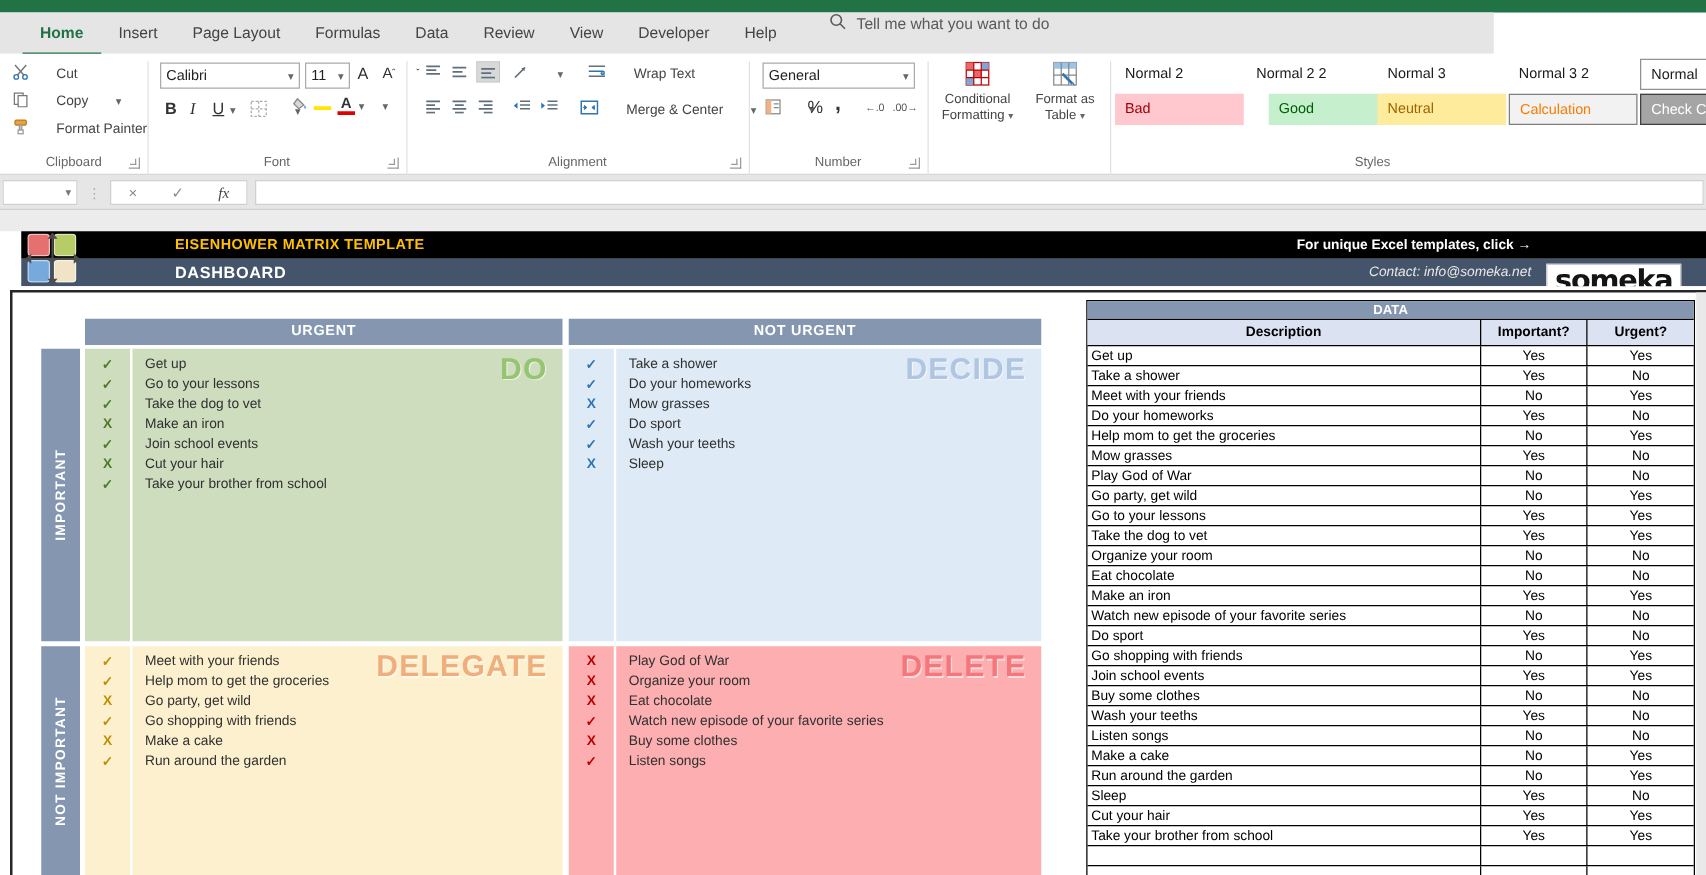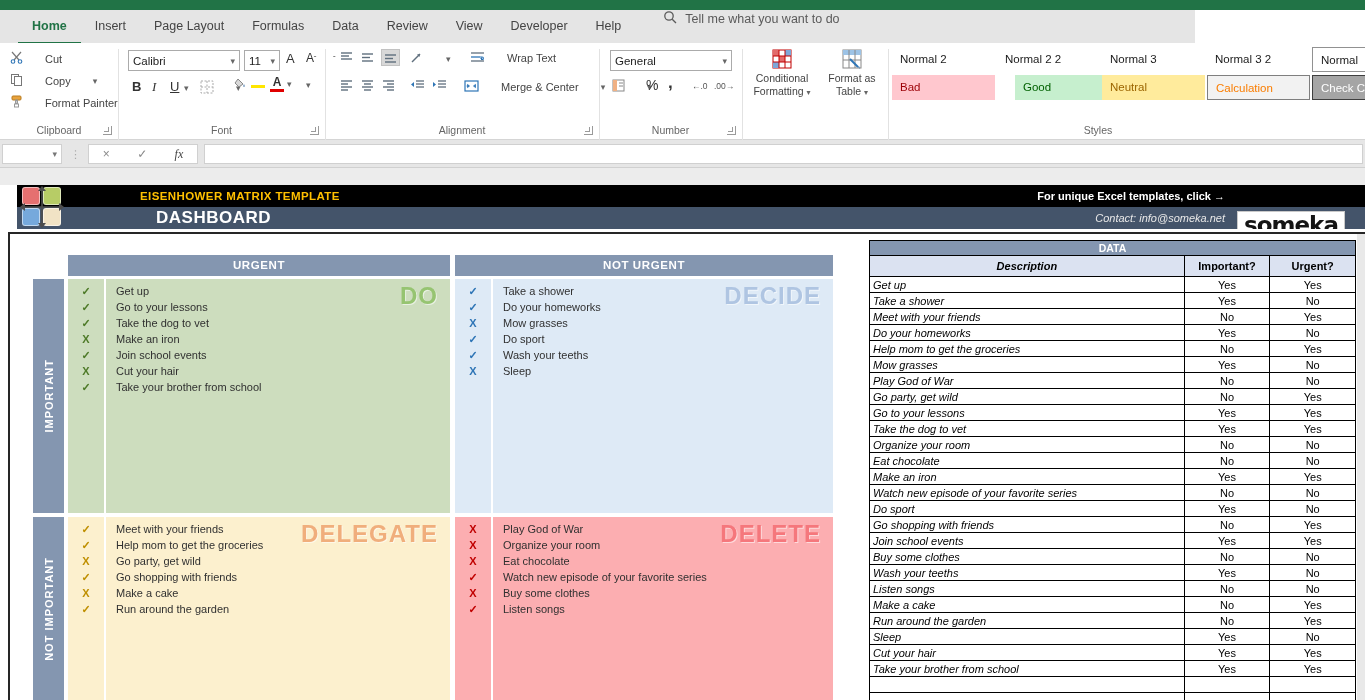--- a/index.html
+++ b/index.html
@@ -34,21 +34,21 @@
   
   .fbar { left:0; top:140px; width:1365px; height:28px; background:#e6e6e6; border-bottom:1px solid #d0d0d0; }
   .fbox { position:absolute; background:#fff; border:1px solid #d0d0d0; height:20px; top:4px; }
   .fsym { font-size:12px; color:#8a8a8a; }
   .strip { left:0; top:168px; width:1365px; height:17px; background:#ececec; }
 
   
   .band-black { left:17px; top:185px; width:1348px; height:22px; background:#000; }
   .band-slate { left:17px; top:207px; width:1348px; height:22px; background:#44546a; }
   .dash-title { left:140px; top:185px; height:22px; line-height:23px; font-size:11.5px; font-weight:bold; color:#ffc000; letter-spacing:.4px; }
-  .dash-sub   { left:156px; top:207px; height:22px; line-height:22px; font-size:17px; font-weight:bold; color:#fff; letter-spacing:.5px; }
+  .dash-sub   { left:140px; top:207px; height:22px; line-height:22px; font-size:13px; font-weight:bold; color:#fff; letter-spacing:.5px; }
   .promo   { right:140px; top:185px; height:22px; line-height:23px; font-size:11px; font-weight:bold; color:#fff; }
   .contact { right:140px; top:207px; height:22px; line-height:22px; font-size:11px; font-style:italic; color:#e8e8e8; }
   .logo-sq { position:absolute; width:18px; height:18px; border-radius:3px; border:1px solid rgba(255,255,255,.55); }
   .someka-box { left:1237px; top:187px; width:108px; height:42px; background:#fff; border:1px solid #c9c9c9;margin-top:24px; }
   .someka-word { font-family:"DejaVu Sans", sans-serif; font-size:23px; font-weight:bold; color:#141414; text-align:center; line-height:26px; letter-spacing:-1px; }
   .someka-tag { font-size:8.5px; font-weight:bold; color:#16365c; text-align:right; padding-right:5px; letter-spacing:1.6px; line-height:11px; }
 
   
   .content-bg { left:0; top:229px; width:1365px; height:471px; background:#fff; }
   .dash-topline { left:8px; top:232px; width:1357px; height:2px; background:#262626; }
@@ -63,21 +63,21 @@
   .q-item { display:flex; height:16px; align-items:center; }
   .q-mark { width:36px; text-align:center; font-weight:bold; font-size:11px; flex:0 0 36px; }
   .q-text { padding-left:12px; font-size:11px; color:#303030; white-space:nowrap; }
   .q-water { position:absolute; top:3px; right:12px; font-size:24px; font-weight:bold; letter-spacing:1px; text-shadow:1px 1px 0 rgba(255,255,255,.55); }
 
   
   .dtable { left:869px; top:240px; width:487px; border:1px solid #000; background:#fff; }
   .dt-title { height:14px; line-height:14px; background:#8496b0; color:#fff; font-weight:bold; font-size:10.5px; text-align:center; }
   .dt-head { display:flex; height:21px; background:#dbe2f1; border-top:1px solid #000; font-weight:bold; font-size:11px; }
   .dt-row { display:flex; height:16px; border-top:1px solid #000; font-size:11px; }
-  .dc-desc { width:315px; padding-left:3px; overflow:hidden; white-space:nowrap; display:flex; align-items:center;font-style:italic; }
+  .dc-desc { width:315px; padding-left:3px; overflow:hidden; white-space:nowrap; display:flex; align-items:center; }
   .dc-imp  { width:86px; border-left:1px solid #000; display:flex; align-items:center; justify-content:center; }
   .dc-urg  { width:86px; border-left:1px solid #000; display:flex; align-items:center; justify-content:center; }
   .dt-head .dc-desc { justify-content:center; padding-left:0; }
 </style>
 </head>
 <body>
 
 <div id="app">
 
   <div class="abs green-strip"></div>

